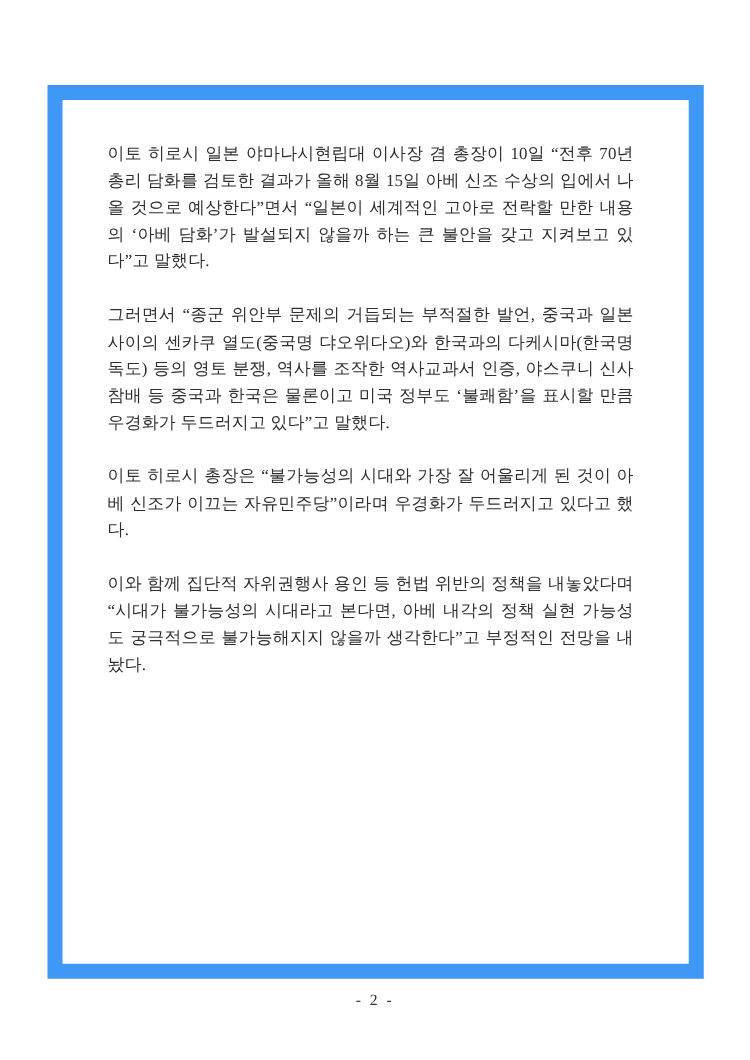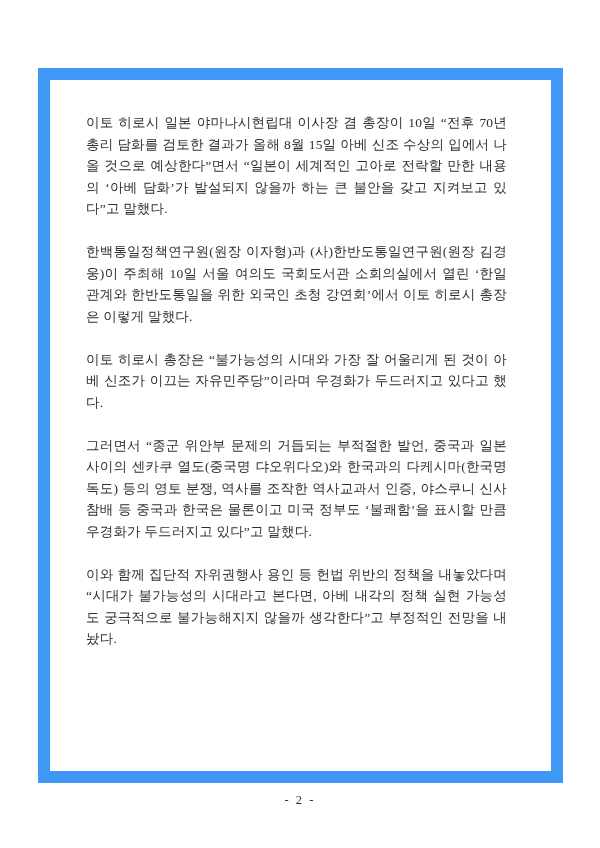--- a/index.html
+++ b/index.html
@@ -50,20 +50,19 @@
     color: var(--text-color, #2e2e2e);
   }
 </style>
 </head>
 <body>
 
 <div class="page">
   <div class="frame">
     <div class="content">
       <p class="para">이토 히로시 일본 야마나시현립대 이사장 겸 총장이 10일 “전후 70년 총리 담화를 검토한 결과가 올해 8월 15일 아베 신조 수상의 입에서 나올 것으로 예상한다”면서 “일본이 세계적인 고아로 전락할 만한 내용의 ‘아베 담화’가 발설되지 않을까 하는 큰 불안을 갖고 지켜보고 있다”고 말했다.</p>
-      <p class="para">한백통일정책연구원(원장 이자형)과 (사)한반도통일연구원(원장 김경웅)이 주최해 10일 서울 여의도 국회도서관 소회의실에서 열린 ‘한일관계와 한반도통일을 위한 외국인 초청 강연회’에서 이토 히로시 총장은 이렇게 말했다.</p>
+      <p class="para">그러면서 “종군 위안부 문제의 거듭되는 부적절한 발언, 중국과 일본 사이의 센카쿠 열도(중국명 댜오위다오)와 한국과의 다케시마(한국명 독도) 등의 영토 분쟁, 역사를 조작한 역사교과서 인증, 야스쿠니 신사 참배 등 중국과 한국은 물론이고 미국 정부도 ‘불쾌함’을 표시할 만큼 우경화가 두드러지고 있다”고 말했다.</p>
       <p class="para">이토 히로시 총장은 “불가능성의 시대와 가장 잘 어울리게 된 것이 아베 신조가 이끄는 자유민주당”이라며 우경화가 두드러지고 있다고 했다.</p>
-      <p class="para">그러면서 “종군 위안부 문제의 거듭되는 부적절한 발언, 중국과 일본 사이의 센카쿠 열도(중국명 댜오위다오)와 한국과의 다케시마(한국명 독도) 등의 영토 분쟁, 역사를 조작한 역사교과서 인증, 야스쿠니 신사 참배 등 중국과 한국은 물론이고 미국 정부도 ‘불쾌함’을 표시할 만큼 우경화가 두드러지고 있다”고 말했다.</p>
       <p class="para">이와 함께 집단적 자위권행사 용인 등 헌법 위반의 정책을 내놓았다며 “시대가 불가능성의 시대라고 본다면, 아베 내각의 정책 실현 가능성도 궁극적으로 불가능해지지 않을까 생각한다”고 부정적인 전망을 내놨다.</p>
     </div>
   </div>
   <div class="footer">- 2 -</div>
 </div>
 
 </body></html>

